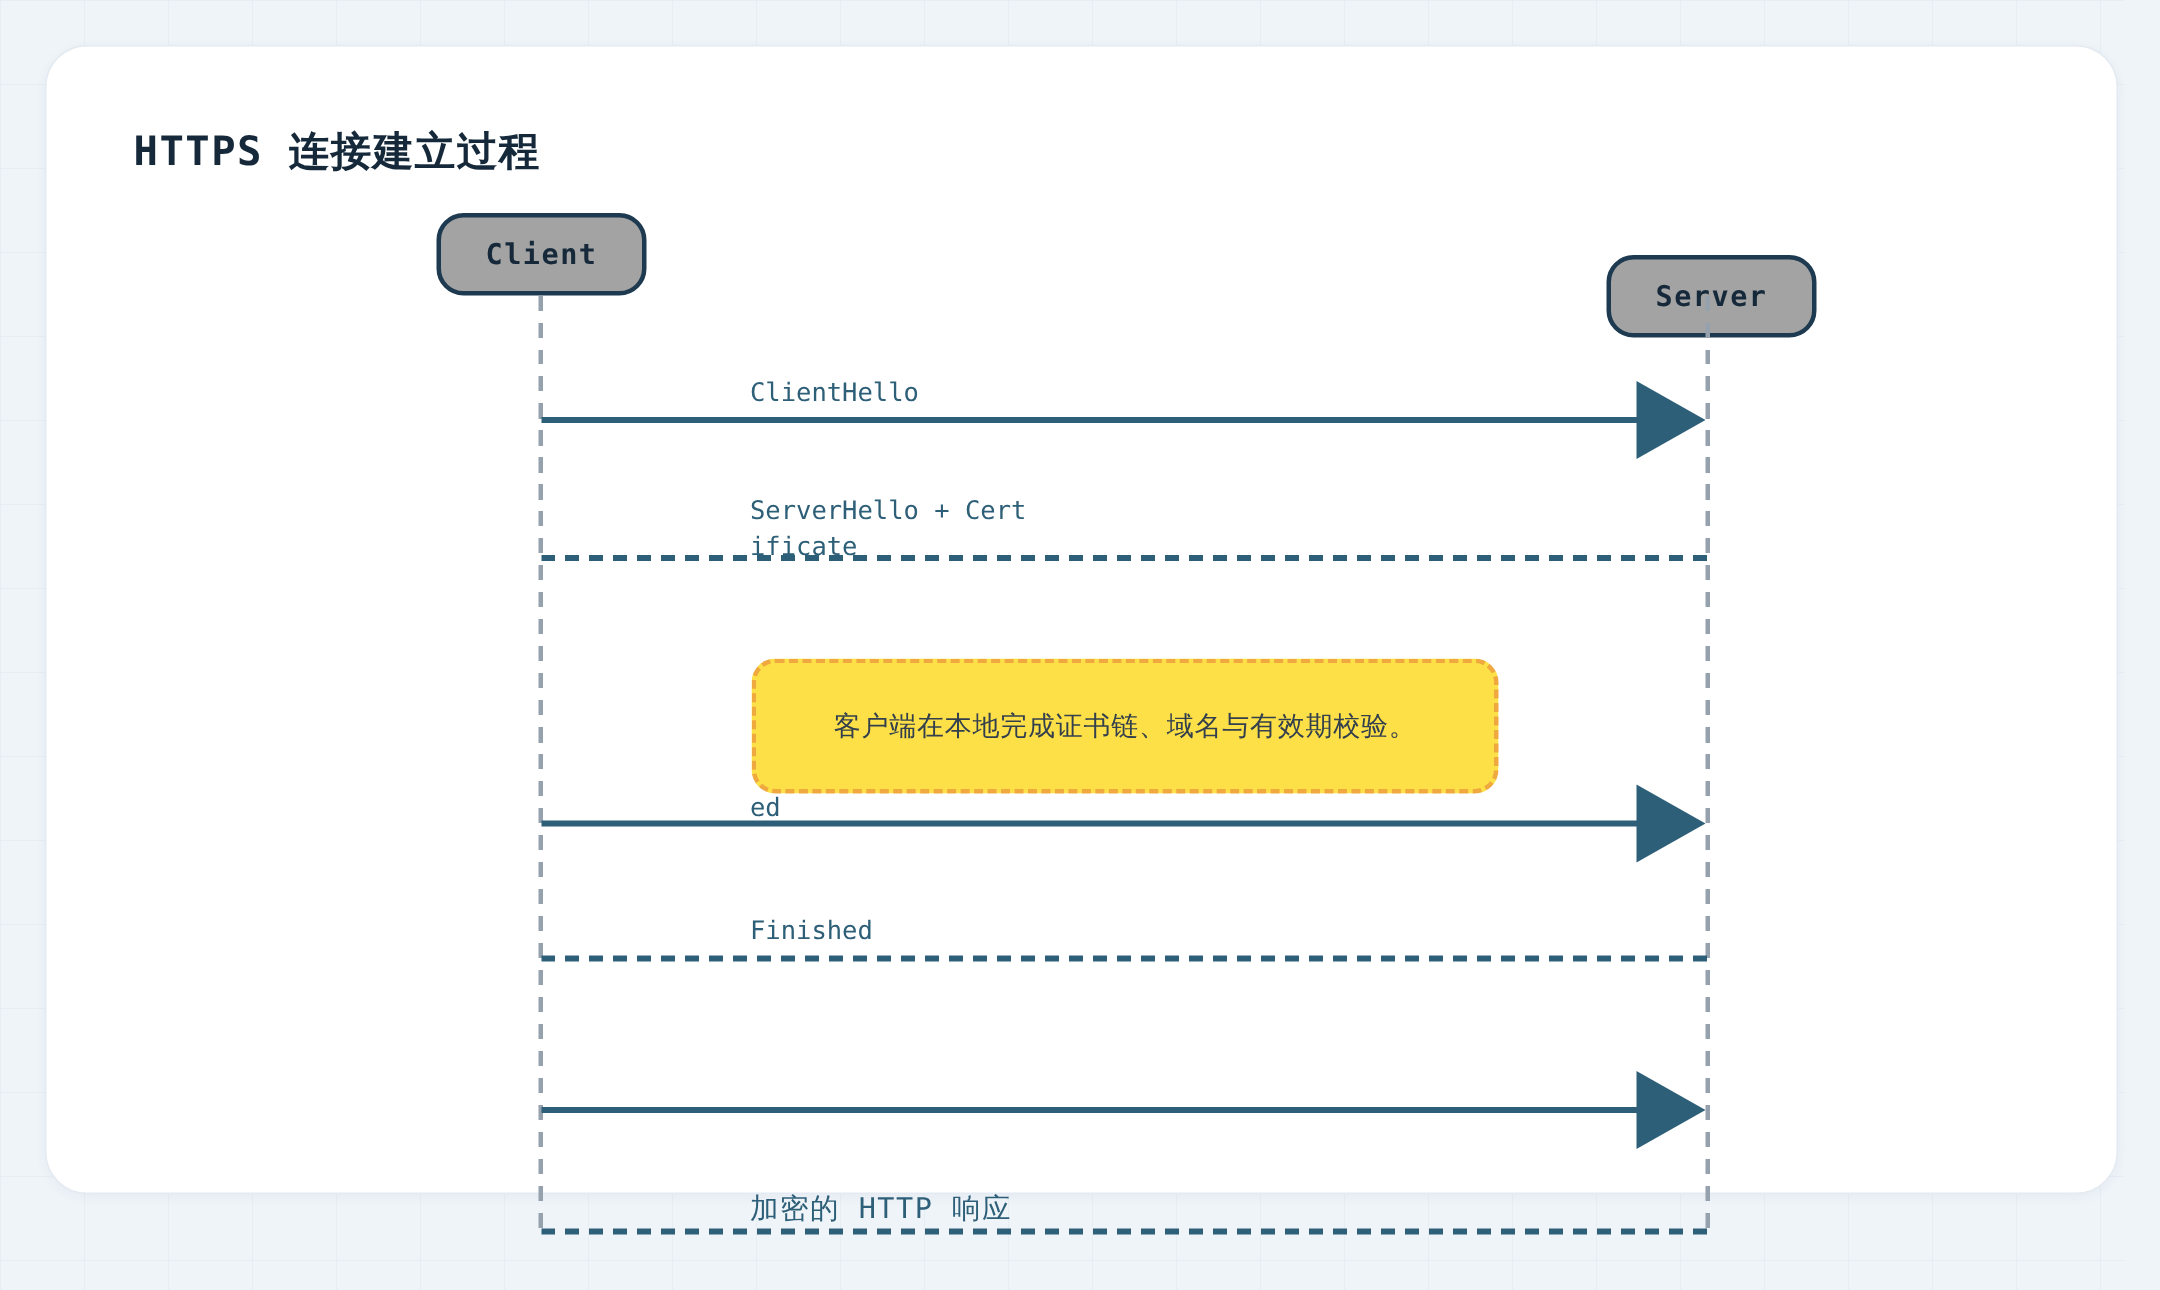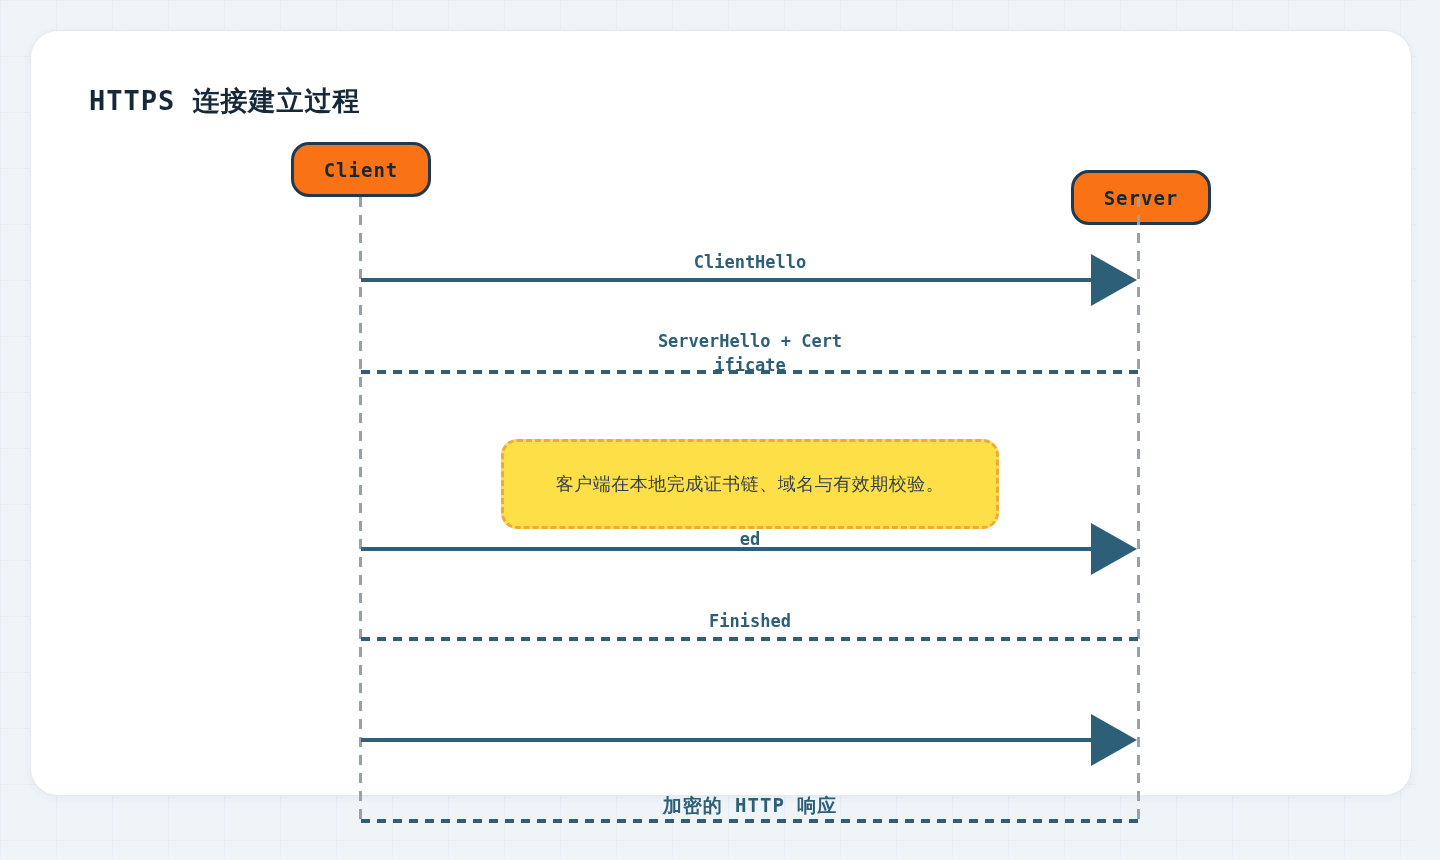--- a/index.html
+++ b/index.html
@@ -21,35 +21,35 @@
     background:#ffffff; border:1px solid #e4eaf1; border-radius:28px;
     box-shadow:0 2px 8px rgba(30,50,70,.05);
   }
   .title {
     position:absolute; left:58px; top:52px;
     font-size:27px; font-weight:bold; color:#15293a; letter-spacing:1px;
     white-space:nowrap;
   }
   .actor {
     position:absolute; top:111px; width:140px; height:55px;
-    background:#f97316; border:3px solid #1d3a50; border-radius:18px;
+    background:#a3a3a3; border:3px solid #1d3a50; border-radius:18px;
     display:flex; align-items:center; justify-content:center;
     font-size:19px; font-weight:bold; color:#15293a; letter-spacing:1px;
   }
   .actor-client { left:260px; }
   .actor-server { left:1040px;margin-top:28px; }
   .lifeline {
     position:absolute; top:166px; width:3px; height:625px;
     background:repeating-linear-gradient(to bottom, #95a1ad 0 10px, transparent 10px 18px);
   }
   .lifeline-client { left:328px; }
   .lifeline-server { left:1106px; }
   .msg-label {
-    position:absolute; left:469px; width:500px; text-align:center;
-    font-size:17px; font-weight:bold; color:#2e5f78; white-space:nowrap;
+    position:absolute; left:469px; width:500px; 
+    font-size:17px; font-weight:normal; color:#2e5f78; white-space:nowrap;
   }
   .msg-label.cn { font-size:19px; letter-spacing:1px; }
   .sline {
     position:absolute; left:330px; width:732px; height:4px; background:#2e5f78;
   }
   .ahead {
     position:absolute; left:1060px; width:0; height:0;
     border-top:26px solid transparent; border-bottom:26px solid transparent;
     border-left:46px solid #2e5f78;
   }

